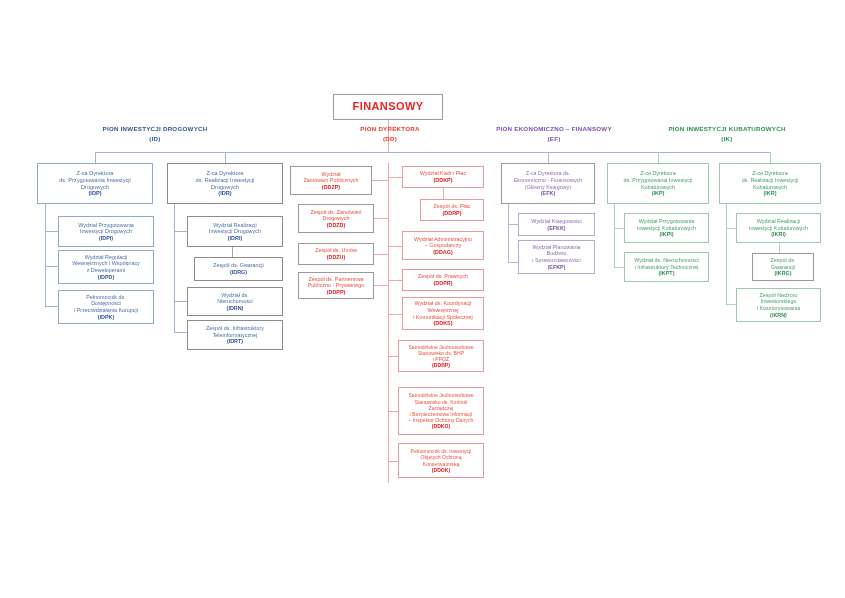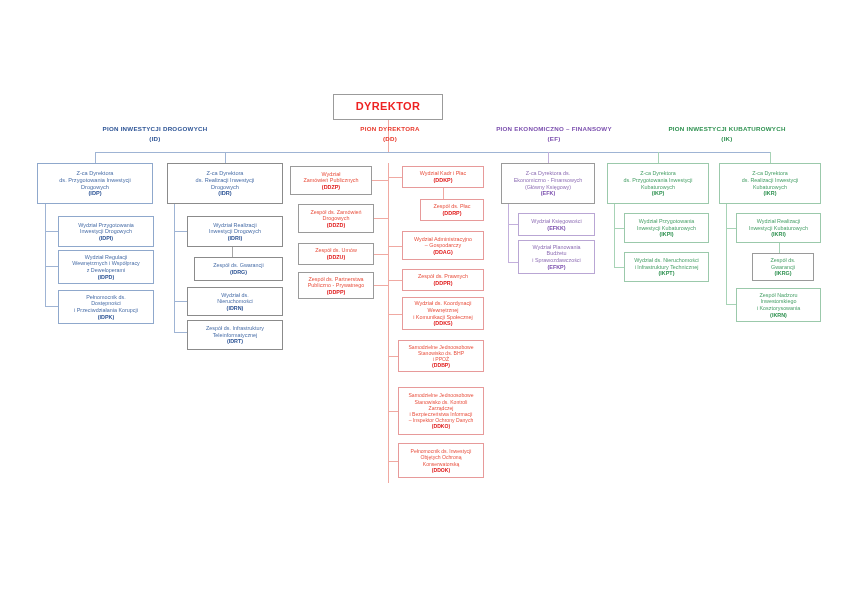--- a/index.html
+++ b/index.html
@@ -80,21 +80,21 @@
   .b-red {background:#f0a9a2;}
   .b-pur {background:#c3b0dc;}
   .b-grn {background:#a7d3b6;}
 </style>
 </head>
 <body>
 
 <div id="stage">
 
   <div class="node root" style="left:333px;top:94px;width:110px;height:26px;">
-    <span class="ttl">DYREKTOR</span>
+    <span class="ttl">FINANSOWY</span>
   </div>
 
   <div class="colhead h-id" style="left:60px;top:124px;width:190px;">
     <div>PION INWESTYCJI DROGOWYCH</div>
     <div>(ID)</div>
   </div>
   <div class="colhead h-dd" style="left:340px;top:124px;width:100px;">
     <div>PION DYREKTORA</div>
     <div>(DD)</div>
   </div>

